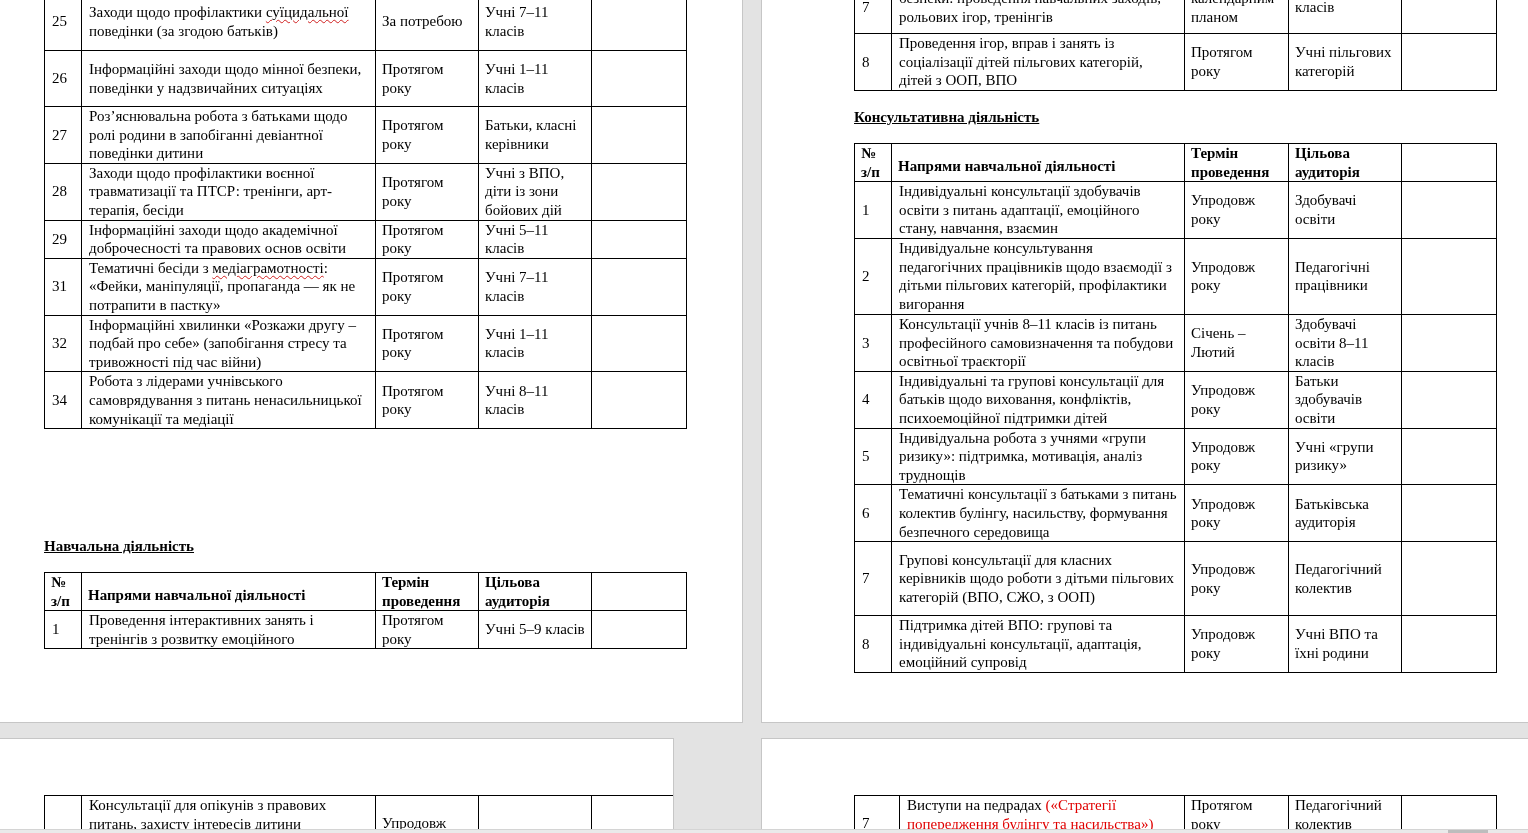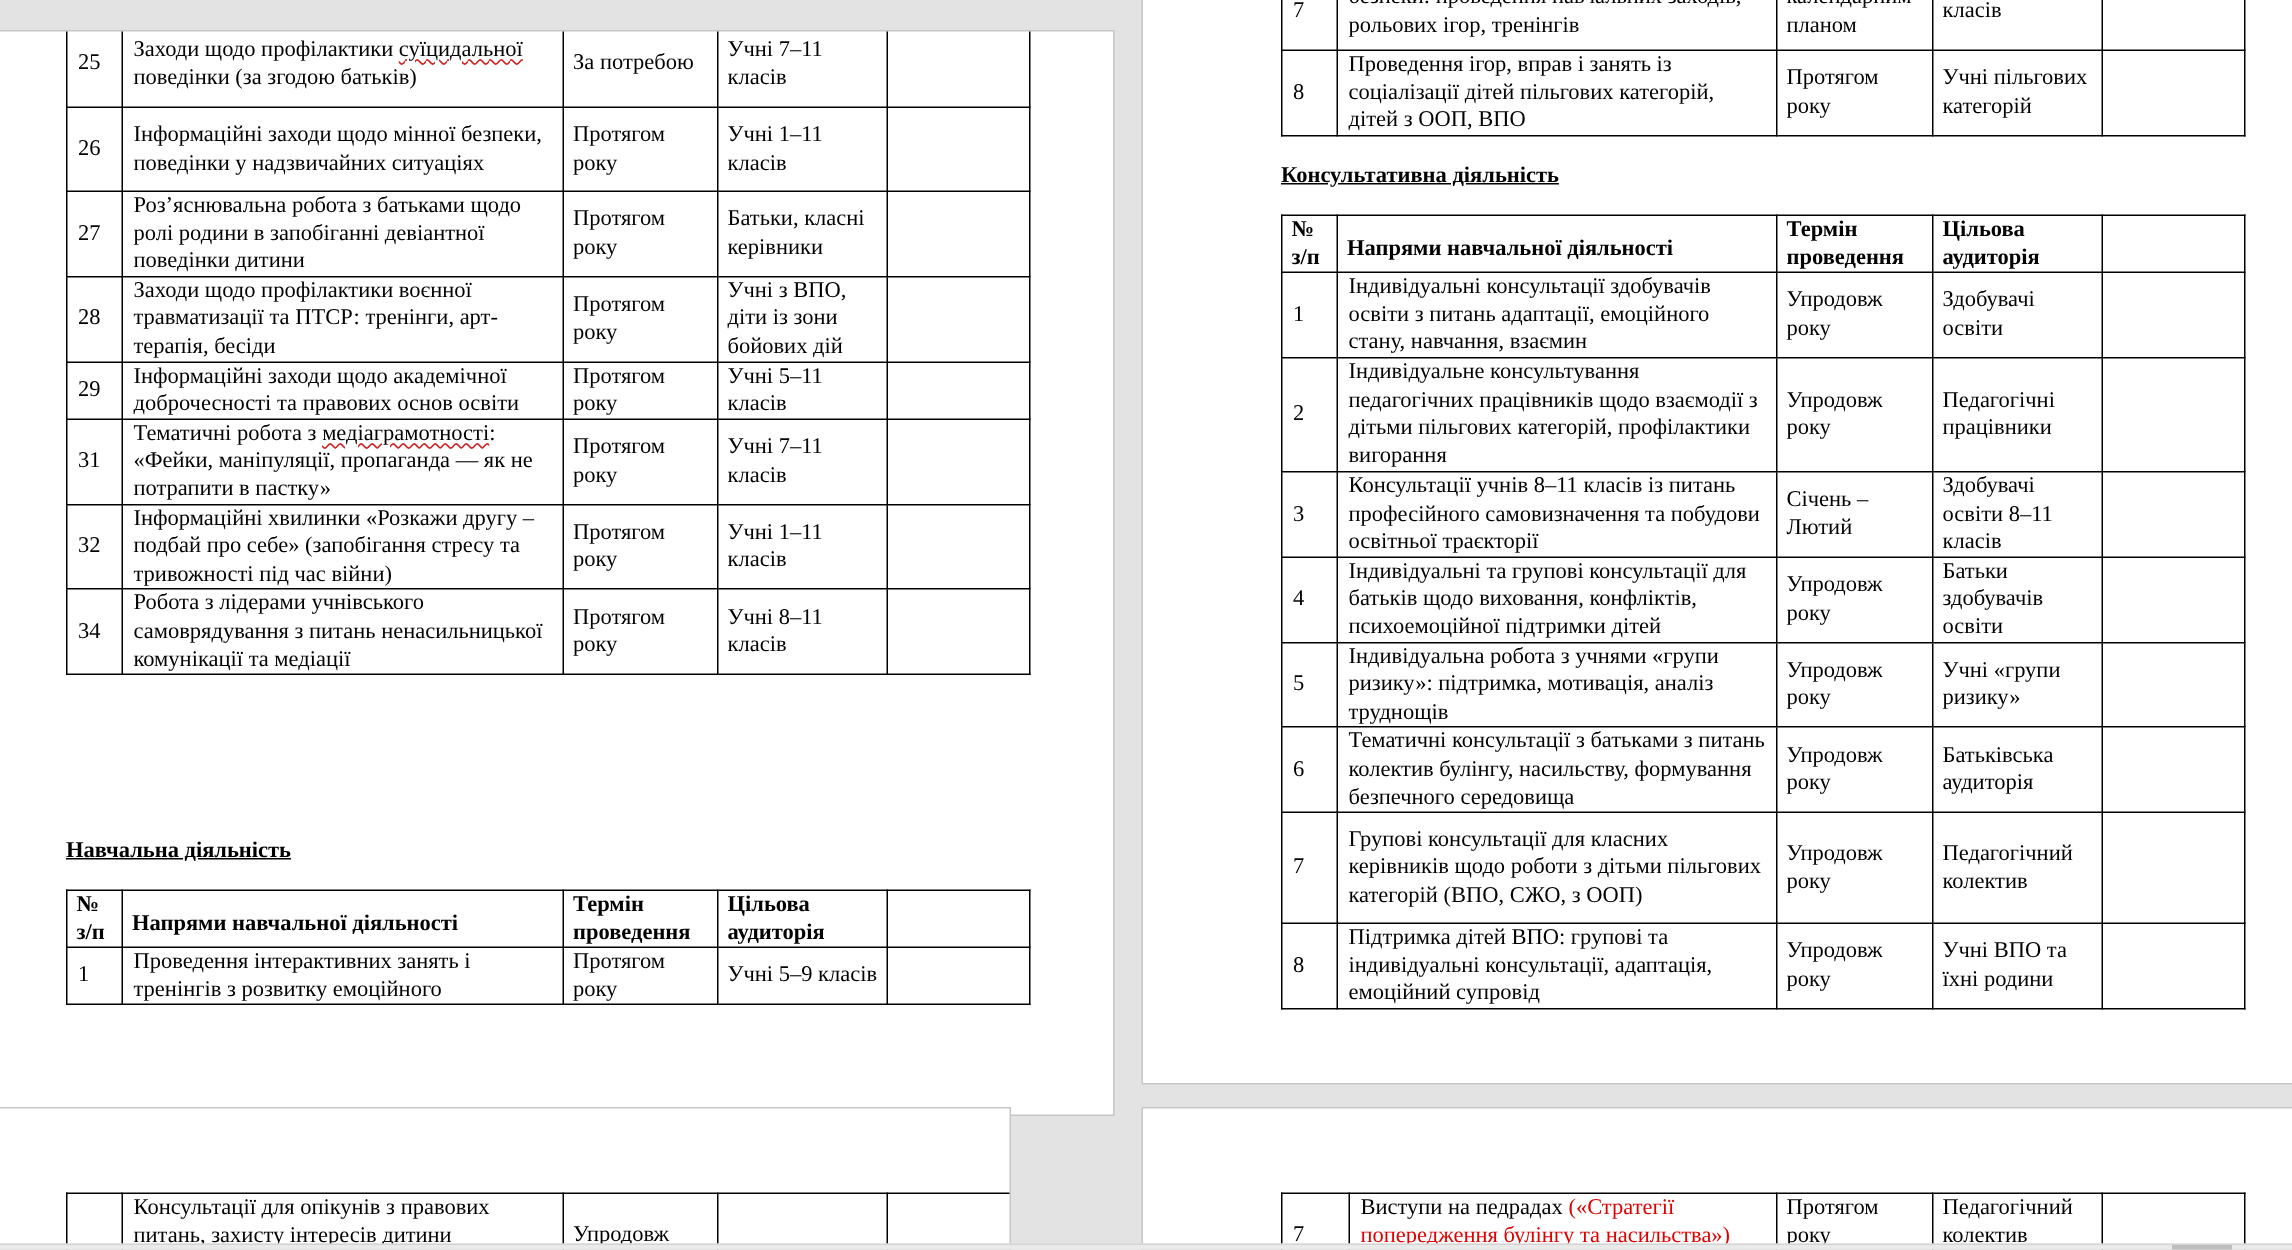--- a/index.html
+++ b/index.html
@@ -6,21 +6,21 @@
   body {
     width:1528px; height:833px; overflow:hidden; position:relative;
     background:#e3e3e3;
     font-family:"Liberation Serif", "DejaVu Serif", serif;
     color:#000;
   }
   .page {
     position:absolute; background:#fff; overflow:hidden;
     box-shadow: 0 0 0 1px #c6c6c6;
   }
-  #page-tl { left:0; top:0; width:742px; height:722px;margin-top:21px; }
+  #page-tl { left:0; top:0; width:742px; height:722px; }
   #page-tr { left:762px; top:0; width:766px; height:722px; }
   #page-bl { left:0; top:739px; width:673px; height:94px; }
   #page-br { left:762px; top:739px; width:766px; height:94px; }
 
   table.doc {
     position:absolute; border-collapse:collapse; table-layout:fixed;
     font-size:15px; line-height:18.6px;
   }
   table.doc td, table.doc th {
     border:1px solid #000; padding:0 6px 0 6px; vertical-align:middle;
@@ -89,21 +89,21 @@
         </tr>
         <tr style="height: 38px;">
           <td class="num">29</td>
           <td class="dir">Інформаційні заходи щодо академічної доброчесності та правових основ освіти</td>
           <td>Протягом року</td>
           <td>Учні 5–11 класів</td>
           <td></td>
         </tr>
         <tr style="height: 56px;">
           <td class="num">31</td>
-          <td class="dir"><span>Тематичні робота з </span><span class="spell">медіаграмотності</span><span>: «Фейки, маніпуляції, пропаганда — як не потрапити в пастку»</span></td>
+          <td class="dir"><span>Тематичні бесіди з </span><span class="spell">медіаграмотності</span><span>: «Фейки, маніпуляції, пропаганда — як не потрапити в пастку»</span></td>
           <td>Протягом року</td>
           <td>Учні 7–11 класів</td>
           <td></td>
         </tr>
         <tr style="height: 56px;">
           <td class="num">32</td>
           <td class="dir">Інформаційні хвилинки «Розкажи другу – подбай про себе» (запобігання стресу та тривожності під час війни)</td>
           <td>Протягом року</td>
           <td>Учні 1–11 класів</td>
           <td></td>

